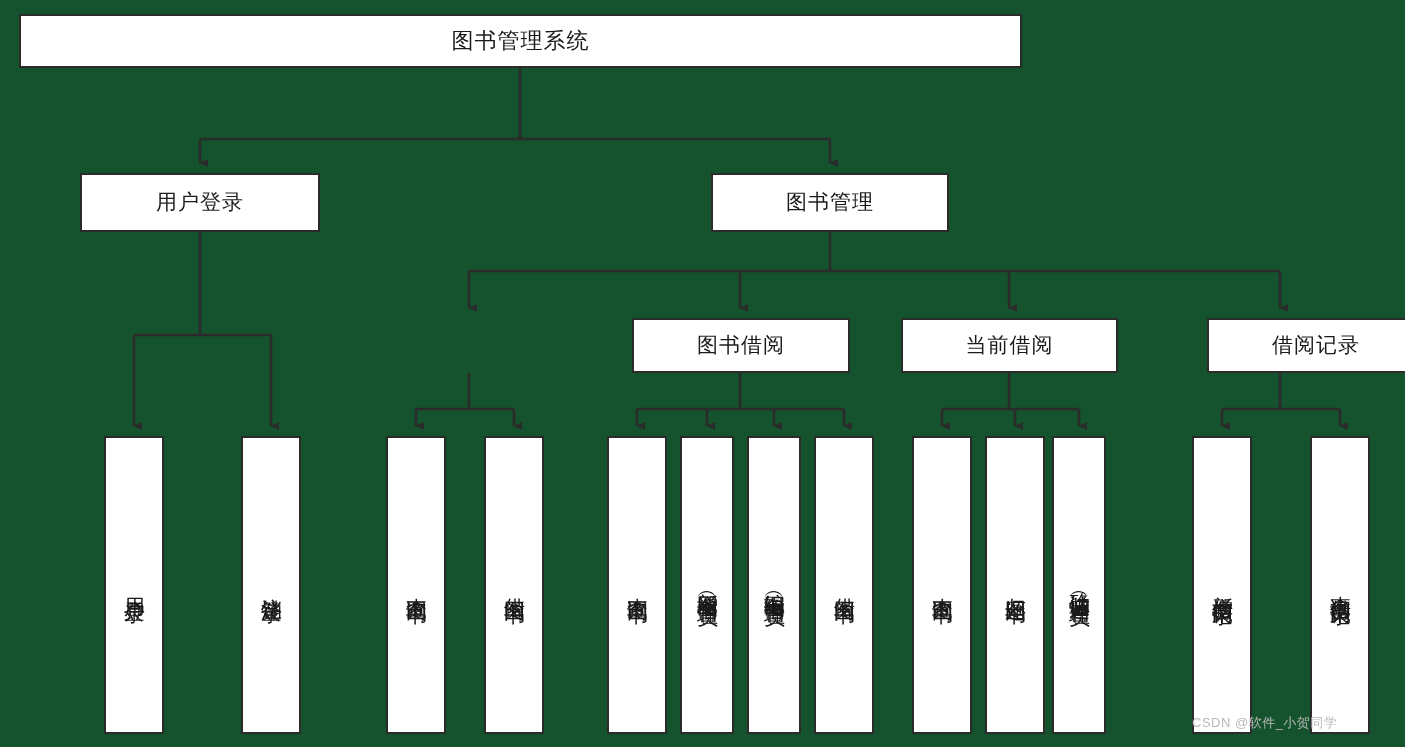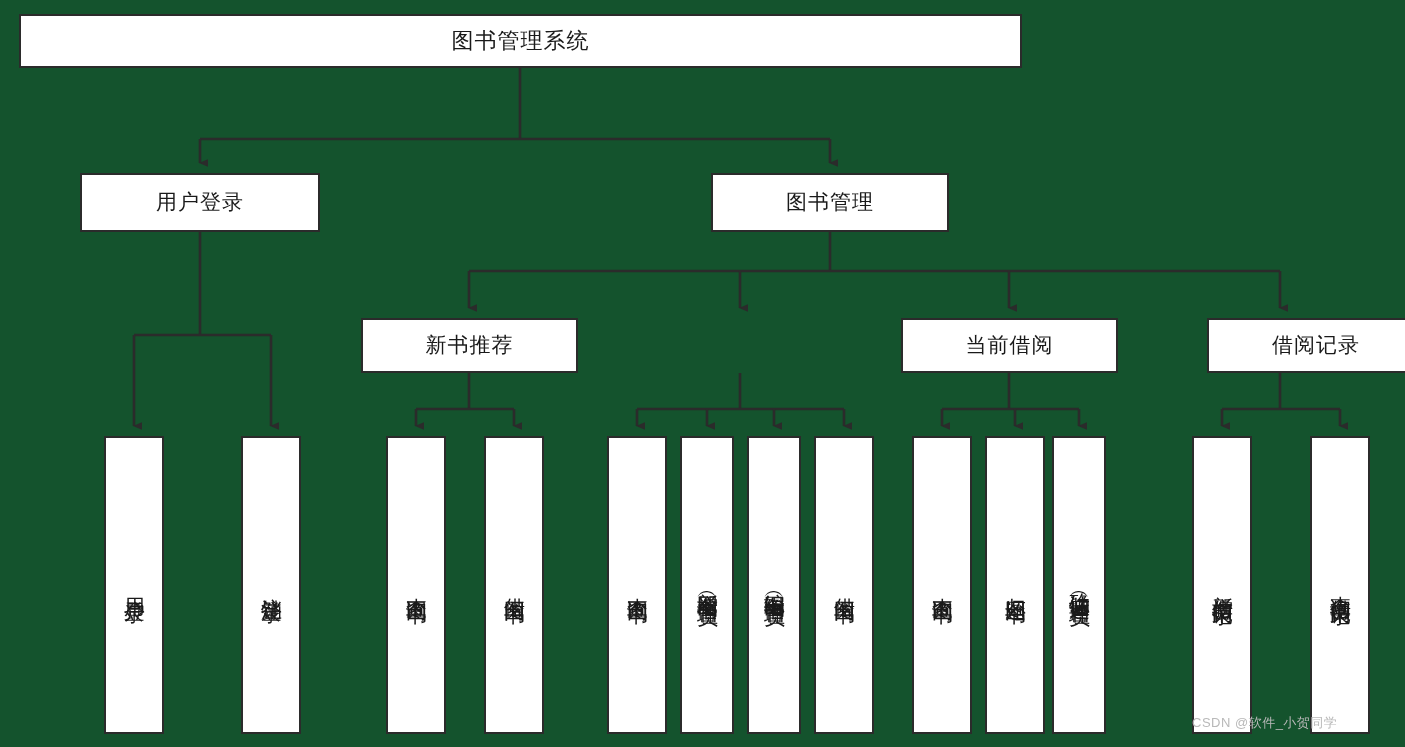--- a/index.html
+++ b/index.html
@@ -132,22 +132,22 @@
     <span class="lbl">图书管理系统</span>
   </div>
 
   <div class="node horiz" style="left: 80px; top: 173px; width: 240px; height: 59px;">
     <span class="lbl">用户登录</span>
   </div>
   <div class="node horiz" style="left: 711px; top: 173px; width: 238px; height: 59px;">
     <span class="lbl">图书管理</span>
   </div>
 
-  <div class="node horiz" style="left: 361px; top: 318px; width: 217px; height: 55px;">
-    <span class="lbl">新书推荐</span>
+  <div class="node horiz" style="left: 632px; top: 318px; width: 218px; height: 55px;">
+    <span class="lbl">图书借阅</span>
   </div>
   <div class="node horiz" style="left: 901px; top: 318px; width: 217px; height: 55px;">
     <span class="lbl">当前借阅</span>
   </div>
   <div class="node horiz" style="left: 1207px; top: 318px; width: 218px; height: 55px;">
     <span class="lbl">借阅记录</span>
   </div>
 
   <div class="node leaf" style="left: 104px; top: 436px; width: 60px; height: 298px;">
     <span class="lbl">用户登录</span>

